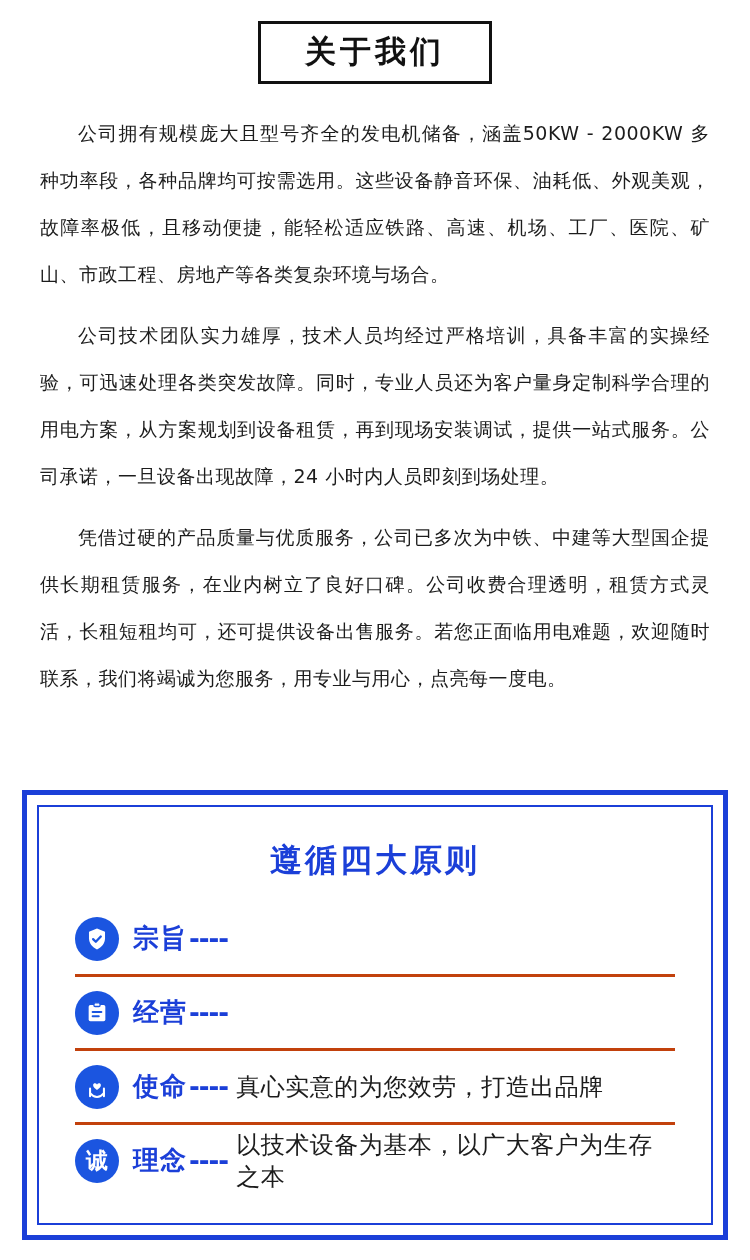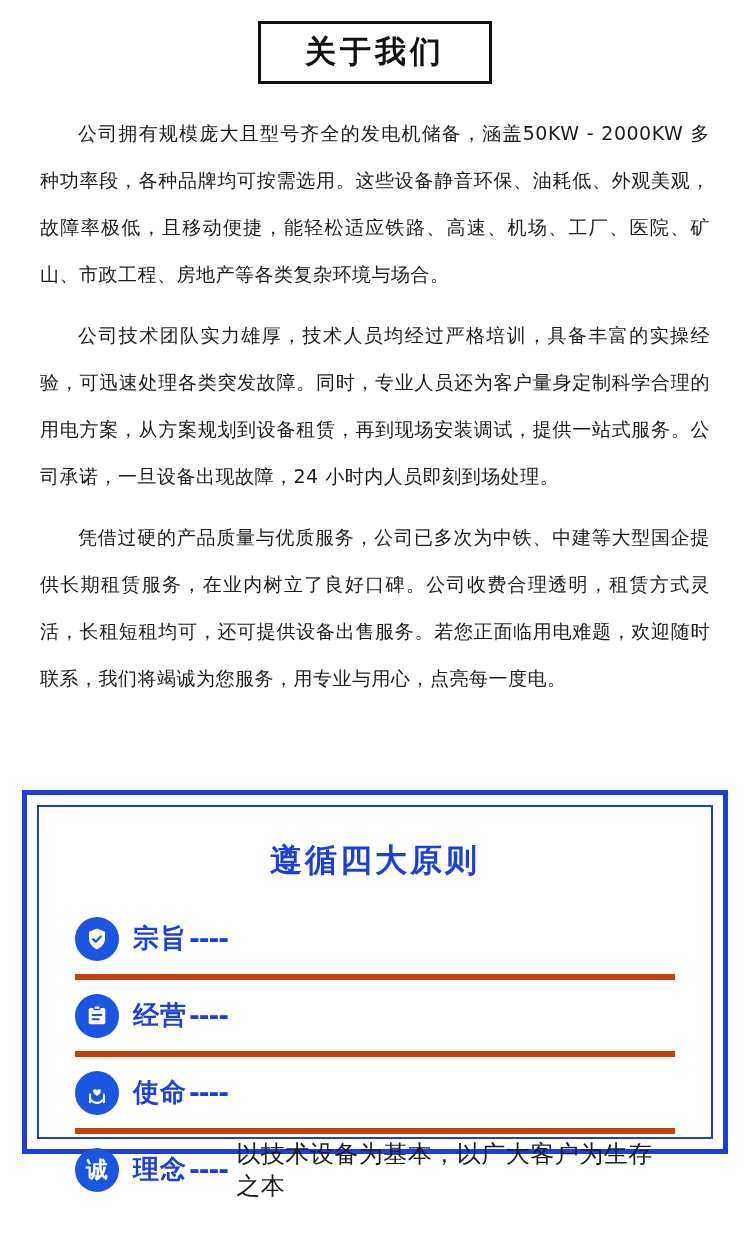--- a/index.html
+++ b/index.html
@@ -57,21 +57,21 @@
     letter-spacing: 0.5px;
     font-family: "DejaVu Sans", "Liberation Sans", sans-serif;
   }
 
   
   .principles {
     position: absolute;
     left: 22px;
     top: 790px;
     width: 706px;
-    height: 364px;
+    height: 450px;
     border: 5px solid #1b3fd8;
     box-sizing: border-box;
     background: #ffffff;
   }
   .principles-inner {
     position: absolute;
     left: 10px;
     top: 10px;
     right: 10px;
     bottom: 10px;
@@ -88,21 +88,21 @@
     margin-top: 32px;
     font-family: "DejaVu Sans", "Liberation Sans", sans-serif;
   }
   .rows {
     margin: 20px 36px 0 36px;
   }
   .row {
     display: flex;
     align-items: center;
     height: 71px;
-    border-bottom: 6px solid #c2410c;
+    border-bottom: 3px solid #c2410c;
   }
   .row:last-child {
     border-bottom: none;
   }
   .badge {
     width: 44px;
     height: 44px;
     border-radius: 50%;
     background: #1b55e0;
     color: #ffffff;
@@ -192,20 +192,21 @@
         <div class="row">
           <div class="badge">
             <svg width="26" height="26" viewBox="0 0 24 24" aria-hidden="true">
               <path d="M12 9.6c-1-1.6-3.6-1.4-3.6.8 0 1.8 2.3 3.3 3.6 4.3 1.3-1 3.6-2.5 3.6-4.3 0-2.2-2.6-2.4-3.6-.8z" fill="#ffffff"></path>
               <path d="M5.6 13.4v7.2M18.4 13.4v7.2" stroke="#ffffff" stroke-width="1.9" stroke-linecap="round"></path>
               <path d="M5.6 17.6c2.2 2.6 4 3.6 6.4 3.6s4.2-1 6.4-3.6" fill="none" stroke="#ffffff" stroke-width="1.9" stroke-linecap="round"></path>
             </svg>
           </div>
           <span class="row-key">使命</span>
           <span class="row-dash">----</span>
+          <span class="row-val">真心实意的为您效劳，打造出品牌</span>
         </div>
 
         <div class="row">
           <div class="badge">
             <span class="badge-char">诚</span>
           </div>
           <span class="row-key">理念</span>
           <span class="row-dash">----</span>
           <span class="row-val">以技术设备为基本，以广大客户为生存之本</span>
         </div>

